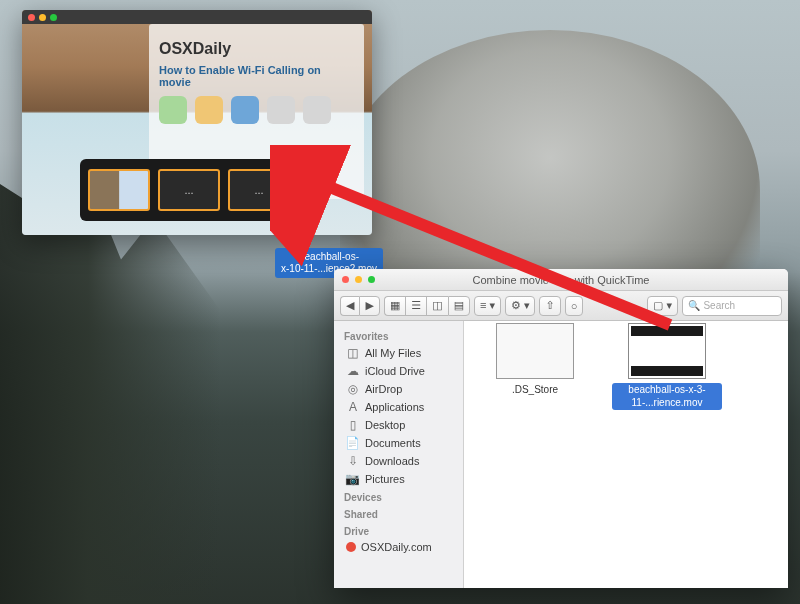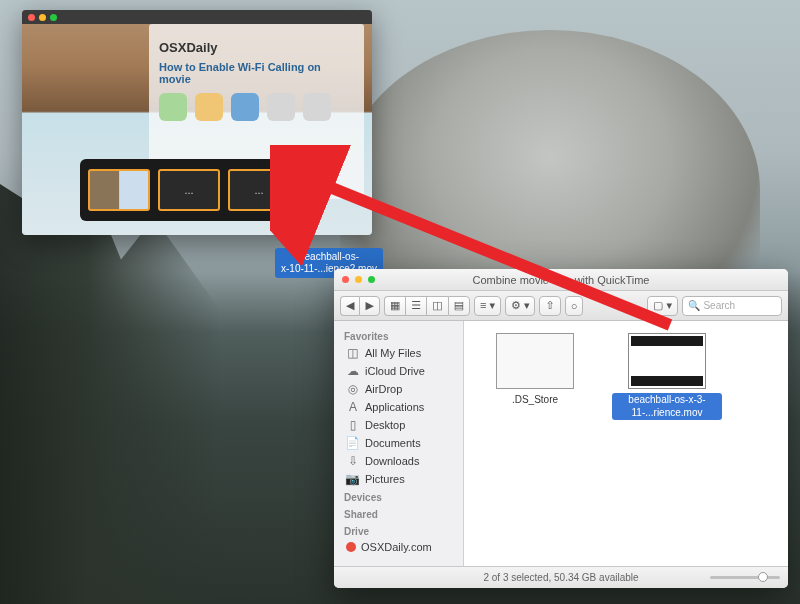--- a/index.html
+++ b/index.html
@@ -43,21 +43,21 @@
     position: absolute; inset: 0;
     background: linear-gradient(to bottom, #b4906e 0%, #a27a56 25%, #7a5a3e 45%, #c8e0e8 46%, #dce8ec 100%);
   }
   .overlay-browser {
     position: absolute; top: 14px; right: 8px; width: 215px; height: 175px;
     background: rgba(248,248,248,.78);
     border-radius: 3px;
     font-size: 9px; padding: 16px 10px 6px;
     color: #333;
   }
-  .overlay-browser .logo { font-weight: bold; font-size: 13px; color: #333; margin-bottom: 6px;}
+  .overlay-browser .logo { font-weight: bold; font-size: 16px; color: #333; margin-bottom: 6px;}
   .overlay-browser .headline { font-size: 11px; color: #2a6496; font-weight: 600; margin-bottom:4px;}
   .app-grid { display:flex; gap:8px; margin-top:8px;}
   .app-grid div { width:28px; height:28px; border-radius:6px; background:#cde; }
   .app-grid div:nth-child(1){background:#a7d89a;}
   .app-grid div:nth-child(2){background:#f0c674;}
   .app-grid div:nth-child(3){background:#6ea6d8;}
   .app-grid div:nth-child(4){background:#d6d6d6;}
   .app-grid div:nth-child(5){background:#d6d6d6;}
   .clip-strip {
     position: absolute; bottom: 14px; left: 58px;
@@ -138,21 +138,21 @@
     border-right:1px solid #d0d0d0;
     padding: 6px 0; font-size:11px; color:#444;
     overflow:hidden;
   }
   .sb-heading{font-size:10px;color:#888;font-weight:600;padding:4px 10px 2px;text-transform:none;}
   .sb-item{display:flex;align-items:center;gap:5px;padding:2px 10px 2px 12px;color:#3a3a3a;}
   .sb-ico{width:14px;height:14px;display:flex;align-items:center;justify-content:center;color:#6e6e6e;font-size:12px;}
   .sb-dot{width:10px;height:10px;border-radius:50%;background:#e74c3c;}
   .content {
     flex:1; display:flex; align-items:flex-start;
-    padding: 12px 16px; gap: 22px;
+    padding: 2px 16px; gap: 22px;
   }
   .file {
     width: 110px; display:flex; flex-direction:column; align-items:center;
     font-size: 10px; color:#333; text-align:center;
   }
   .file .thumb { width:78px; height:56px; border:1px solid #999; background:#f8f8f8; display:flex;align-items:center;justify-content:center;}
   .file .vid { background:#fff; border:1px solid #888; position:relative;}
   .file .vid::before,.file .vid::after{content:"";position:absolute;left:2px;right:2px;height:10px;background:#1a1a1a;}
   .file .vid::before{top:2px;} .file .vid::after{bottom:2px;}
   .file.selected .fname{background:#3a78d8;color:#fff;border-radius:3px;}
@@ -290,28 +290,20 @@
       <div class="file">
         <div class="thumb"></div>
         <div class="fname">.DS_Store</div>
       </div>
       <div class="file selected">
         <div class="thumb vid"></div>
         <div class="fname">beachball-os-x-3-11-...rience.mov</div>
       </div>
     </div>
   </div>
-  <div class="finder-status">
-    <span>2 of 3 selected, 50.34 GB available</span>
-    <div class="zoom">
-      <div class="track">
-          <div class="knob"></div>
-        </div>
-    </div>
-  </div>
 </div>
 
 <div class="arrow">
   <svg viewBox="0 0 420 200">
     <defs>
       <marker id="ah" markerWidth="14" markerHeight="14" refX="3" refY="7" orient="auto">
         <polygon points="0,0 14,7 0,14" fill="#e8262a"></polygon>
       </marker>
     </defs>
     <line x1="400" y1="180" x2="30" y2="30" stroke="#e8262a" stroke-width="12" marker-end="url(#ah)"></line>

